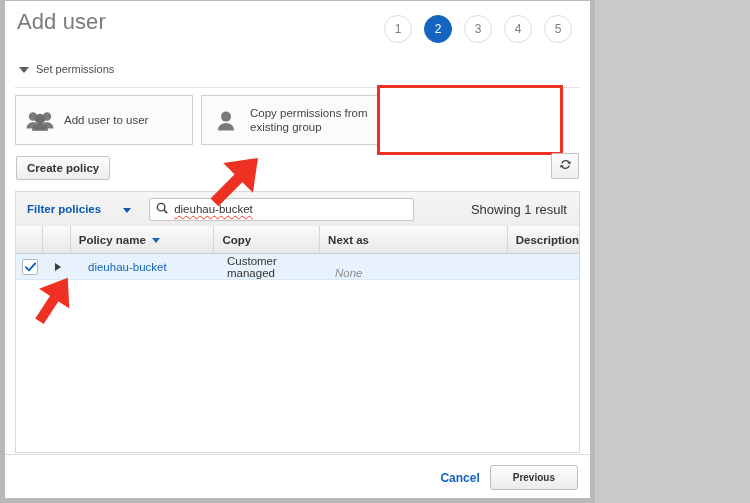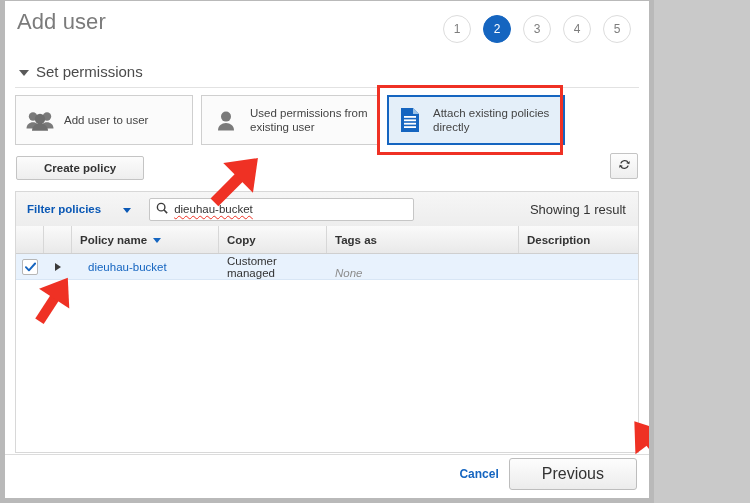--- a/index.html
+++ b/index.html
@@ -6,21 +6,21 @@
     margin: 0;
     padding: 0;
     background: #c9c9c9;
   }
   body {
     font-family: "Liberation Sans", sans-serif;
     -webkit-font-smoothing: antialiased;
   }
   .screen {
     position: relative;
-    width: 654px;
+    width: 595px;
     height: 503px;
     background: #ffffff;
     overflow: hidden;
     box-sizing: border-box;
     border: 1px solid #b9b9b9;
     border-left-width: 5px;
     border-right-width: 5px;
     border-bottom-width: 5px;
     border-top-width: 1px;
   }
@@ -68,21 +68,21 @@
   }
 
   
   .section-head {
     position: absolute;
     left: 14px;
     top: 62px;
     display: flex;
     align-items: center;
     gap: 7px;
-    font-size: 15px;
+    font-size: 11px;
     color: #4b4b4b;
   }
   .caret-down {
     width: 0; height: 0;
     border-left: 5px solid transparent;
     border-right: 5px solid transparent;
     border-top: 6px solid #5a5a5a;
     margin-top: 2px;
   }
   .section-rule {
@@ -133,21 +133,21 @@
     box-sizing: border-box;
   }
 
   
   .create-policy {
     position: absolute;
     left: 11px;
     top: 155px;
     font-size: 11.5px;
     color: #333333;
-    padding: 5px 27px;
+    padding: 5px 10px;
     border: 1px solid #c4c4c4;
     border-radius: 2px;
     background: linear-gradient(#fcfcfc, #eeeeee);
     font-weight: bold;
   }
   .refresh-btn {
     position: absolute;
     right: 11px;
     top: 152px;
     width: 26px;
@@ -320,27 +320,27 @@
     align-items: center;
     gap: 4px;
   }
   .link-cancel {
     color: #1565c0;
     font-size: 12px;
     font-weight: bold;
     padding: 0 6px;
   }
   .btn-prev {
-    font-size: 16px;
-    font-weight: normal;
+    font-size: 10px;
+    font-weight: bold;
     color: #333333;
     border: 1px solid #bdbdbd;
     border-radius: 3px;
     background: linear-gradient(#fdfdfd, #ececec);
-    padding: 6px 32px;
+    padding: 6px 22px;
   }
   .btn-next {
     font-size: 12px;
     font-weight: bold;
     color: #ffffff;
     border: 1px solid #0d5aa7;
     border-radius: 3px;
     background: linear-gradient(#2075c7, #1260ad);
     padding: 6px 13px;
   }
@@ -389,36 +389,23 @@
         <span>Add user to user</span>
       </div>
 
       <div class="card">
         <span class="card-ico">
           <svg width="28" height="22" viewBox="0 0 28 22">
             <circle cx="14" cy="7.6" r="5" fill="#7a7a7a"></circle>
             <path d="M6 21.5c0-4.6 3.6-7.4 8-7.4s8 2.8 8 7.4z" fill="#7a7a7a"></path>
           </svg>
         </span>
-        <span>Used permissions from existing user</span>
+        <span>Copy permissions from existing group</span>
       </div>
 
-      <div class="card selected">
-        <span class="card-ico">
-          <svg width="24" height="26" viewBox="0 0 24 26">
-            <path d="M2 1h12l6 6v18H2z" fill="#1565c0"></path>
-            <path d="M14 1l6 6h-6z" fill="#9dc3e6"></path>
-            <rect x="5" y="9" width="12" height="1.8" fill="#ffffff"></rect>
-            <rect x="5" y="12.4" width="12" height="1.8" fill="#ffffff"></rect>
-            <rect x="5" y="15.8" width="12" height="1.8" fill="#ffffff"></rect>
-            <rect x="5" y="19.2" width="12" height="1.8" fill="#ffffff"></rect>
-          </svg>
-        </span>
-        <span>Attach existing policies directly</span>
-      </div>
     </div>
 
     <div class="redbox"></div>
 
     <div class="create-policy">Create policy</div>
 
     <div class="refresh-btn">
       <span>
         <svg width="13" height="13" viewBox="0 0 16 16">
           <path d="M13.3 5.2A6 6 0 0 0 2.6 6.4l1.7.5A4.2 4.2 0 0 1 11.6 5.6l-1.8.6 4.1 1.5.9-4.2z" fill="#3b3b3b"></path>
@@ -451,21 +438,21 @@
         <div class="th th-check"></div>
         <div class="th th-exp"></div>
         <div class="th th-name">
           <span>Policy name</span>
           <span class="sort-caret"></span>
         </div>
         <div class="th th-type">
           <span>Copy</span>
         </div>
         <div class="th th-used">
-          <span>Tags as</span>
+          <span>Next as</span>
         </div>
         <div class="th th-desc">
           <span>Description</span>
         </div>
       </div>
 
       <div class="trow">
         <div class="td td-check">
           <span class="checkbox">
             <svg width="11" height="10" viewBox="0 0 12 10">

